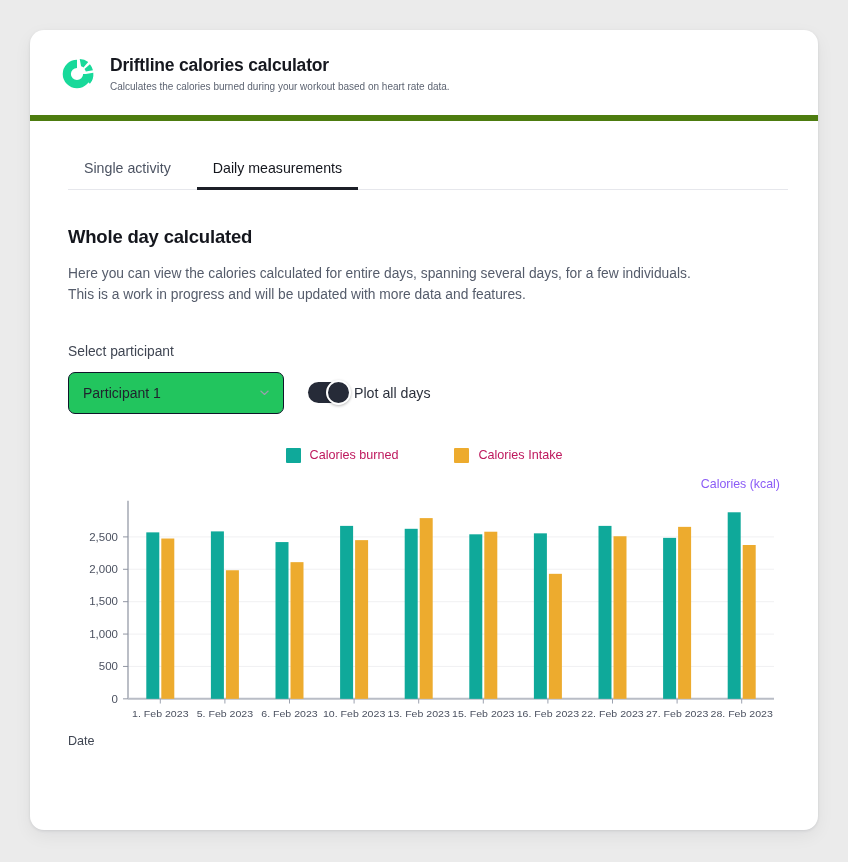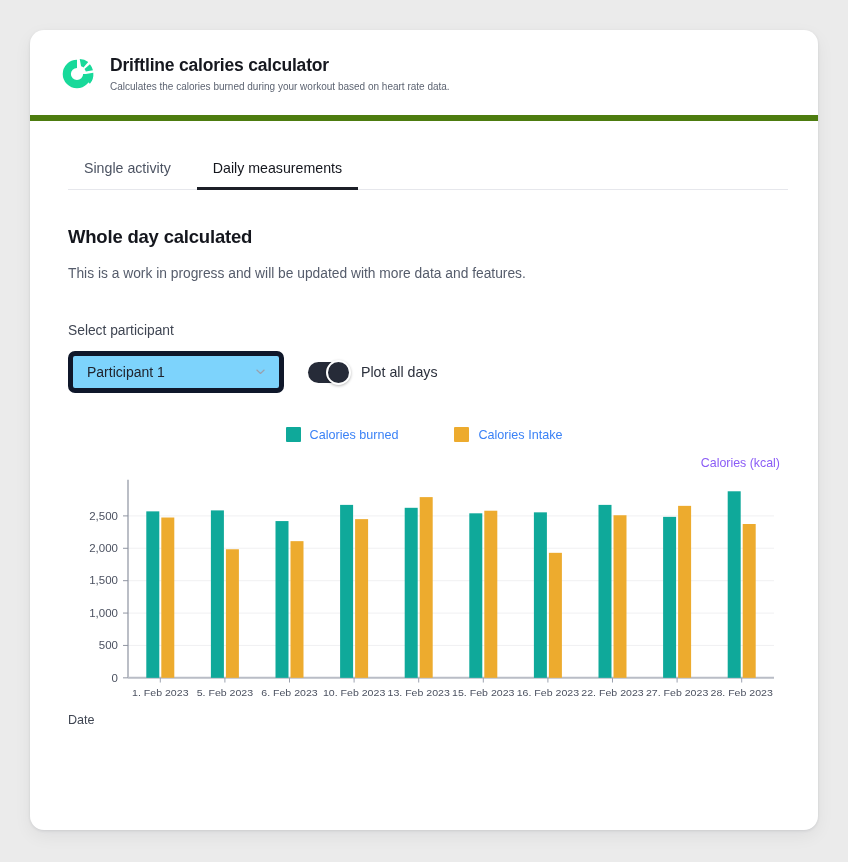--- a/index.html
+++ b/index.html
@@ -76,34 +76,34 @@
     margin-top: 38px;
     font-size: 13.8px; color: #3f4552;
   }
   .controls-row {
     display: flex; align-items: center;
     margin-top: 13px; gap: 24px;
   }
   .select {
     position: relative;
     width: 216px; height: 42px;
-    border: 5px solid #0f172a;
+    border: 1px solid #0f172a;
     border-radius: 7px;
-    background: #7dd3fc;
+    background: #22c55e;
     display: flex; align-items: center;
     padding: 0 14px;
     cursor: pointer;
   }
   .select-value { font-size: 14px; color: #20242e; }
   .chev {
     position: absolute; right: 13px; top: 50%;
     width: 11px; height: 11px;
     margin-top: -6px;
   }
-  .toggle-group { display: flex; align-items: center; gap: 11px; }
+  .toggle-group { display: flex; align-items: center; gap: 4px; }
   .toggle {
     position: relative;
     width: 42px; height: 21px;
     border-radius: 11px;
     background: #262b38;
     cursor: pointer;
   }
   .toggle .knob {
     position: absolute; top: -2px; right: -1px;
     width: 25px; height: 25px;
@@ -115,21 +115,21 @@
   .toggle-label { font-size: 14.2px; color: #2b303c; }
 
   
   .chart-area { margin-top: 34px; position: relative; height: 320px; }
   .legend {
     display: flex; justify-content: center; align-items: center;
     gap: 56px;
   }
   .legend-item { display: flex; align-items: center; gap: 9px; }
   .legend-swatch { width: 15px; height: 15px; border-radius: 1px; }
-  .legend-text { font-size: 12.6px; color: #3b82f6; }
+  .legend-text { font-size: 12.6px; color: #be185d; }
 
   .axis-title-y {
     margin: 14px 0 0 8px;
     font-size: 12.4px; color: #8b5cf6; text-align: right;
   }
   .plot { position: relative; margin-top: 6px; height: 230px; }
   .svg-chart { display: block; width: 100%; height: 100%; }
   .axis-title-x {
     text-align: left;
     font-size: 12.6px; color: #3f4552;
@@ -158,20 +158,21 @@
     <div class="tabs-wrap">
       <div class="tabs">
         <div class="tab">Single activity</div>
         <div class="tab active">Daily measurements</div>
       </div>
     </div>
 
     <div class="body">
       <div class="section-title">Whole day calculated</div>
       <div class="section-desc">
+        <span>Here you can view the calories calculated for entire days, spanning several days, for a few individuals.</span>
         <span>This is a work in progress and will be updated with more data and features.</span>
       </div>
 
       <div class="field-label">Select participant</div>
 
       <div class="controls-row">
         <div class="select">
           <span class="select-value">Participant 1</span>
           <svg class="chev" viewBox="0 0 12 12">
             <path d="M2 4.4 L6 8.2 L10 4.4" fill="none" stroke="#9aa0ad" stroke-width="1.25" stroke-linecap="round" stroke-linejoin="round"></path>

